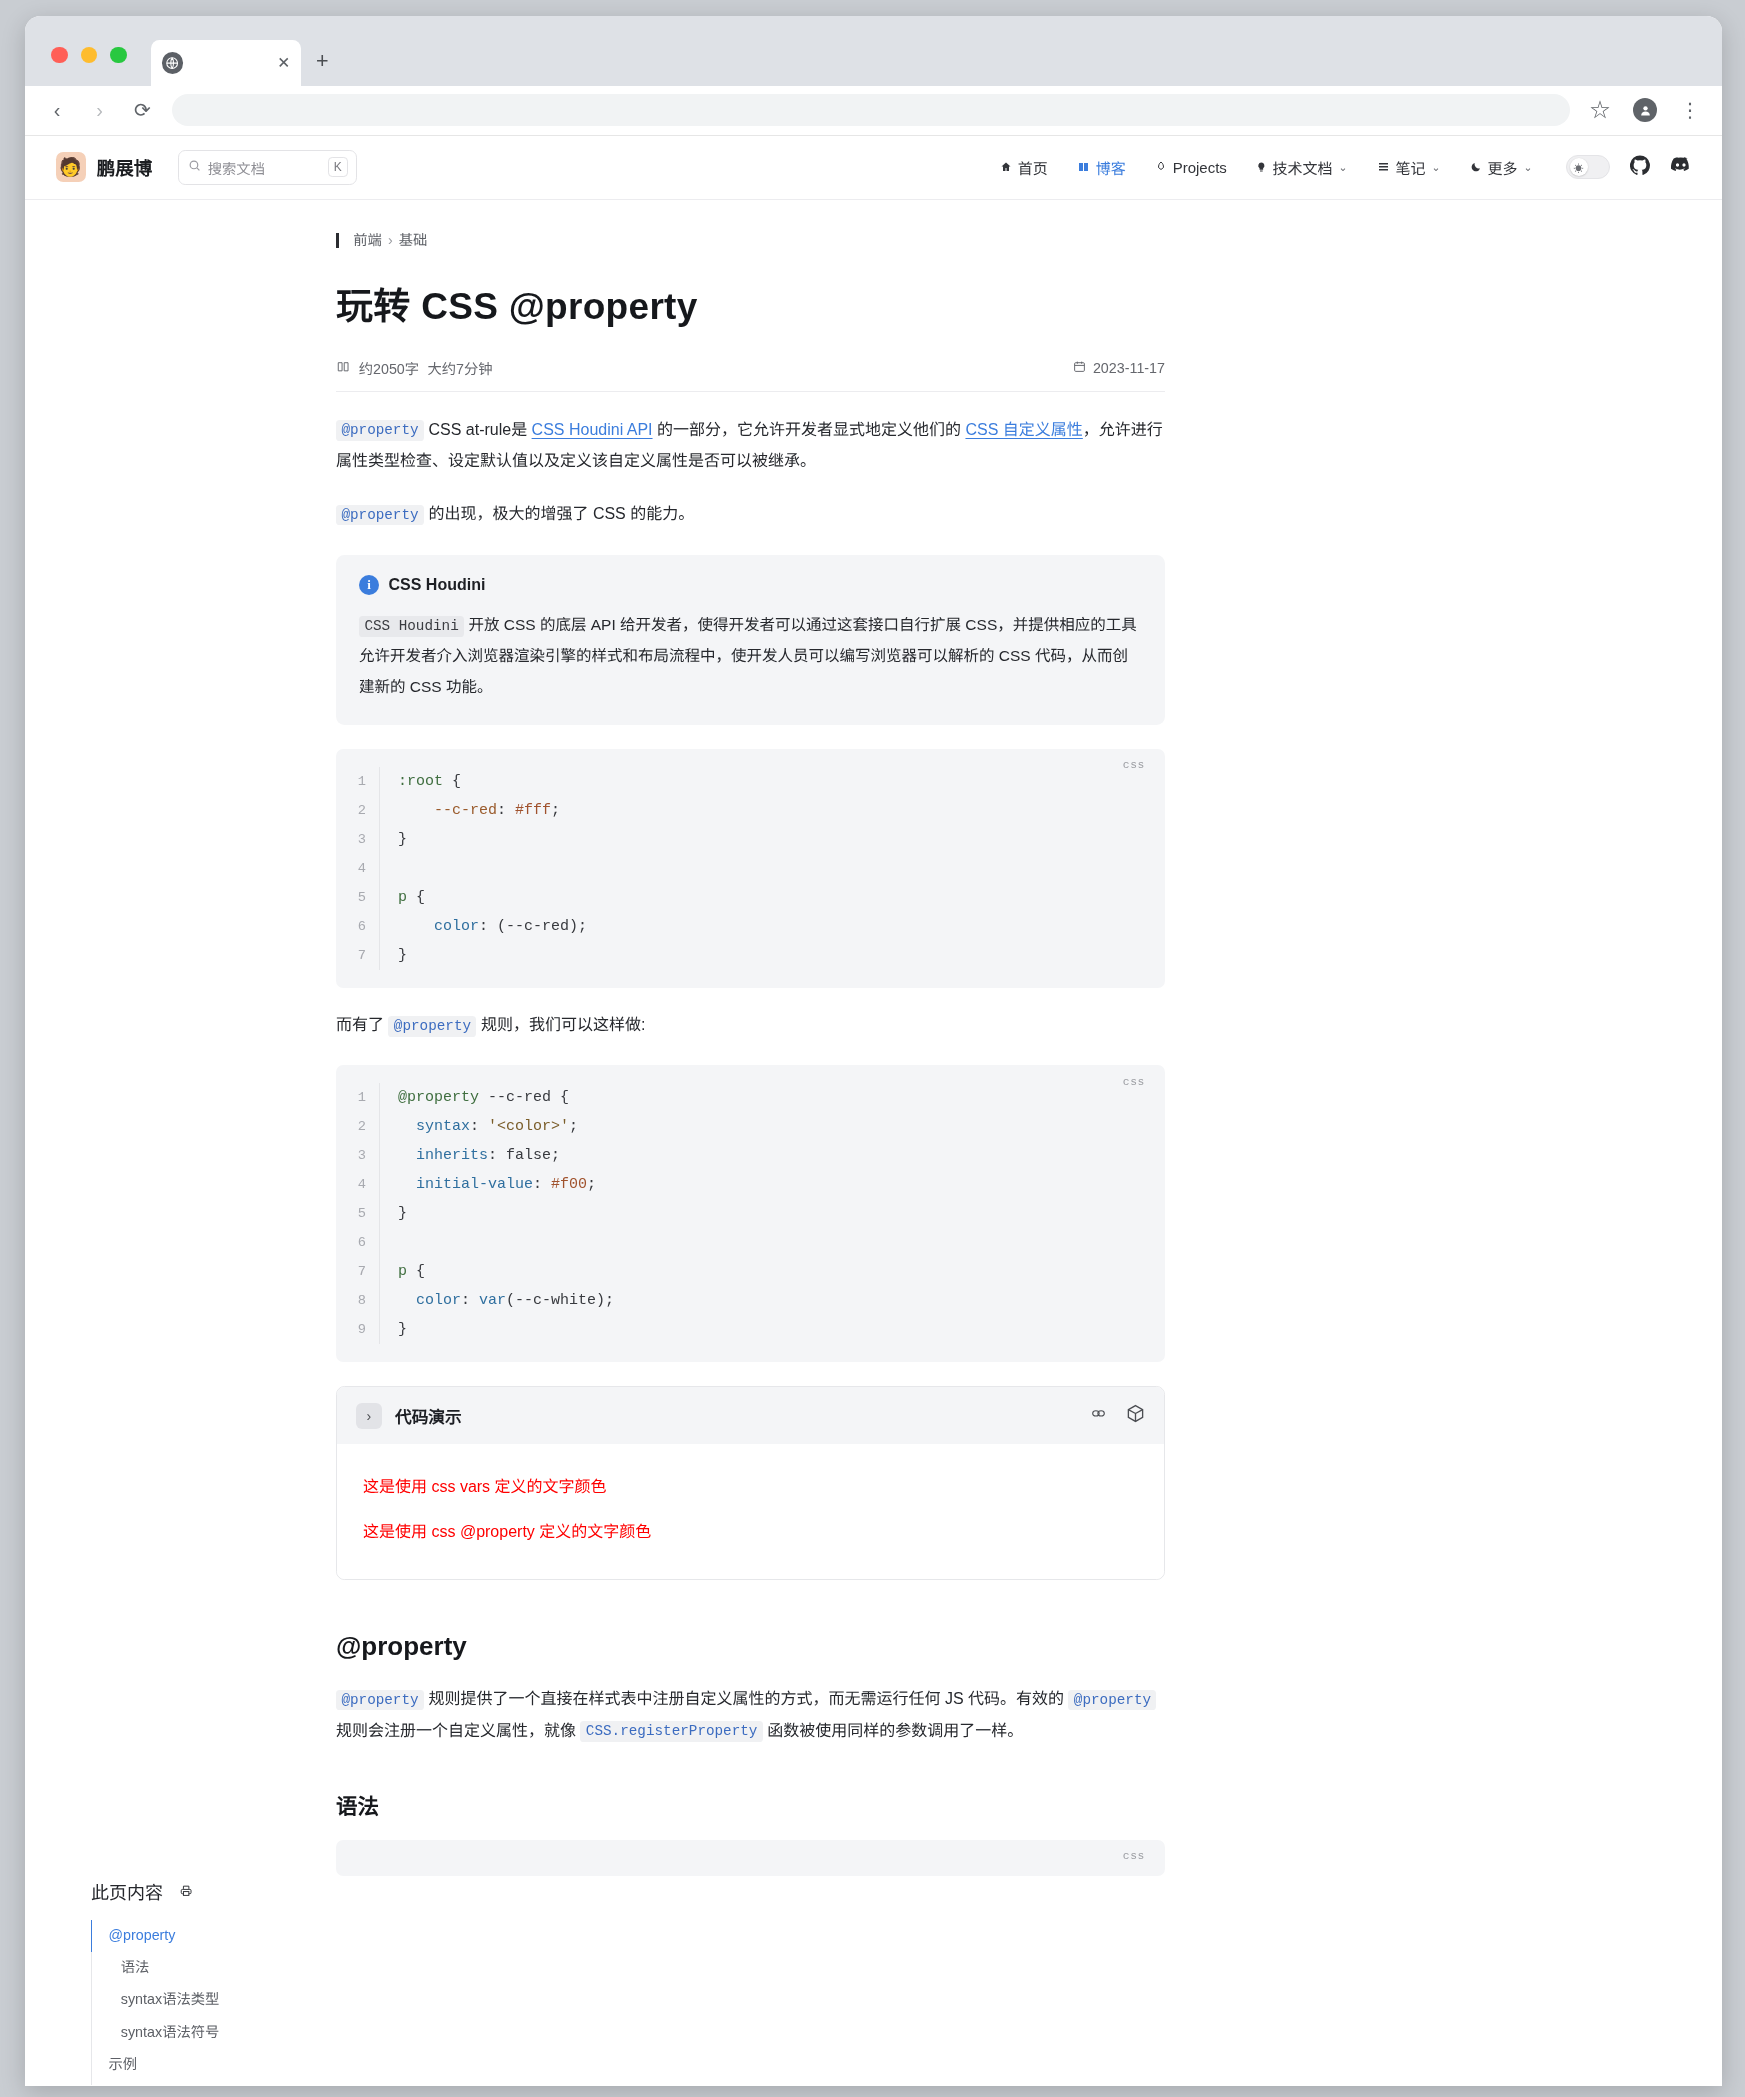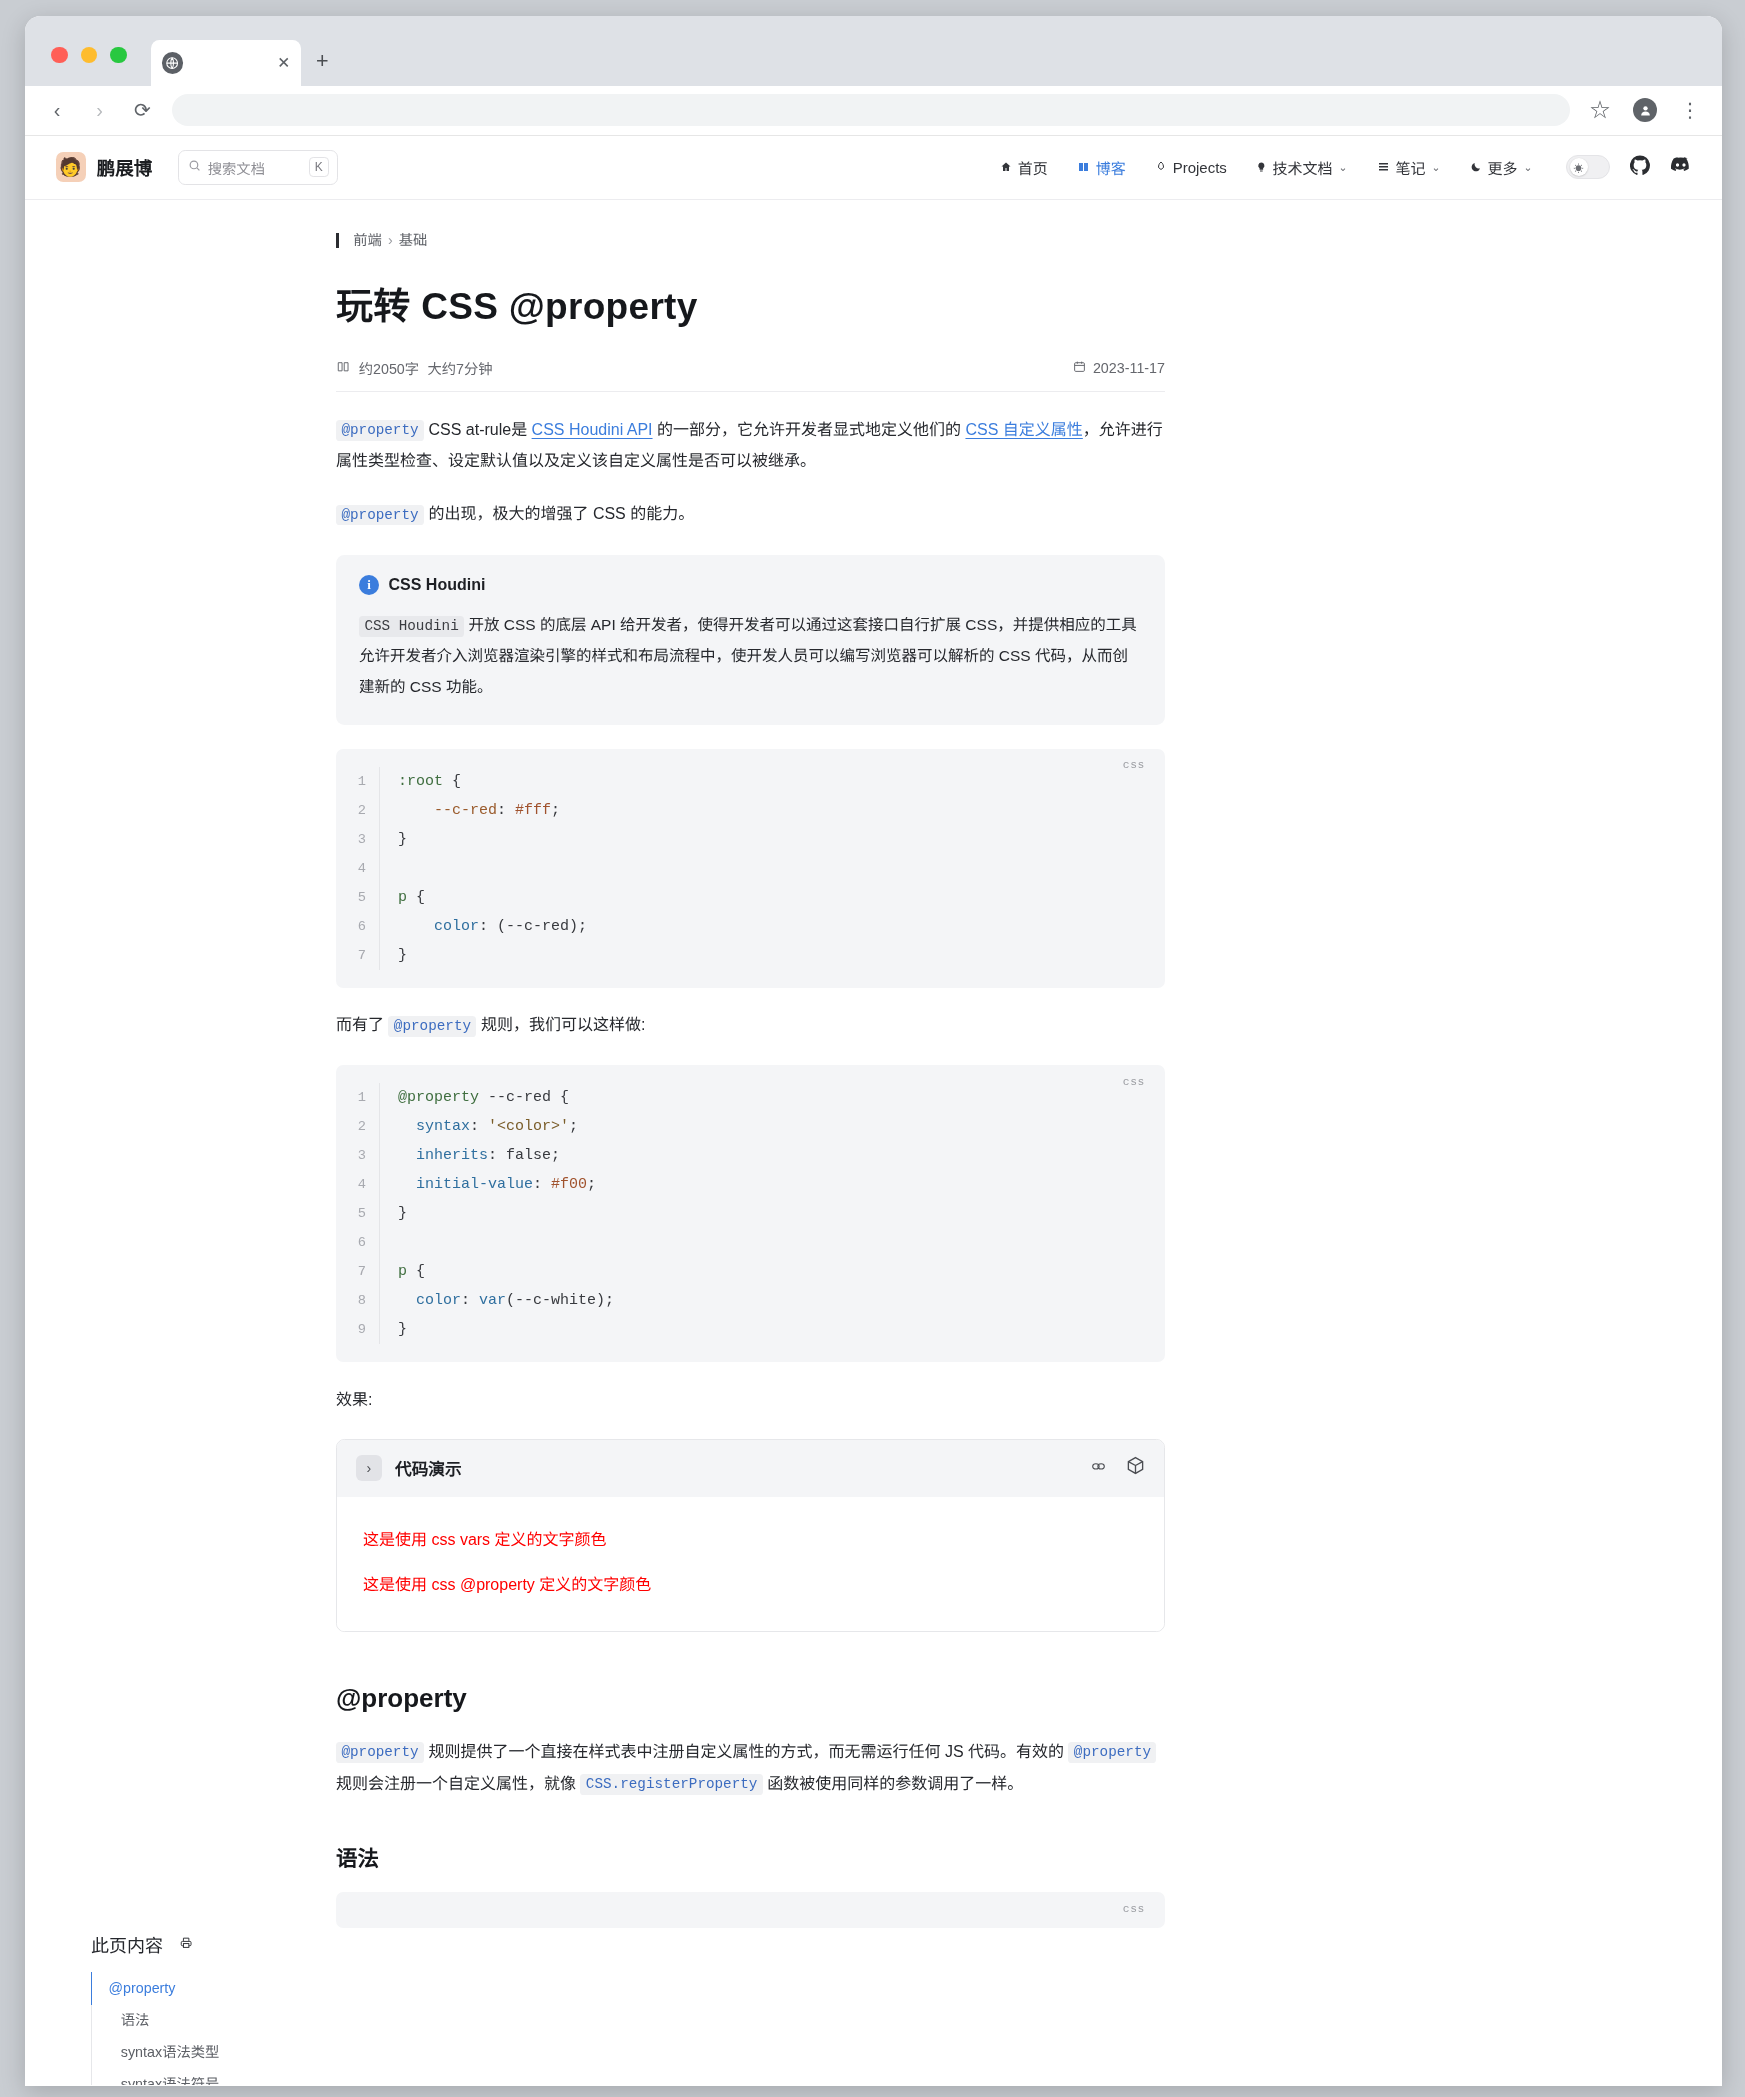--- a/index.html
+++ b/index.html
@@ -109,21 +109,21 @@
   .brand-logo {
     width: 30px; height: 30px; border-radius: 7.2px;
     background: #f5d0b8;
     display: flex; align-items: center; justify-content: center;
     font-size: 18px;
   }
   .brand-name { font-size: 18.5px; font-weight: 700; color: #1c1e21; }
 
   .searchbox {
     margin-left: 26px;
-    width: 160px; height: 35px;
+    width: 179px; height: 35px;
     border: 0.6px solid #e3e3e6;
     border-radius: 7.2px;
     display: flex; align-items: center;
     padding: 0 8.4px;
     gap: 7.2px;
     background: #fff;
   }
   .searchbox .mag { color: #9b9ba1; font-size: 14.3px; }
   .searchbox .ph { color: #8e8e94; font-size: 14.3px; flex: 1 1 auto; }
   .kbd {
@@ -527,21 +527,20 @@
   <span class="tk-prop">inherits</span>: <span class="tk-plain">false</span>;
   <span class="tk-prop">initial-value</span>: <span class="tk-val">#f00</span>;
 }
 
 <span class="tk-sel">p</span> {
   <span class="tk-prop">color</span>: <span class="tk-fn">var</span>(--c-white);
 }</div>
           </div>
         </div>
 
-        <p class="para">效果:</p>
 
         <div class="demo">
           <div class="demo-head">
             <span class="chev">›</span>
             <span class="demo-title">代码演示</span>
             <span class="demo-icons">
               <span>
                 <svg width="19" height="15.5" viewBox="0 0 24 24" fill="none" stroke="#4c4e53" stroke-width="1.7">
                     <ellipse cx="8" cy="13" rx="5" ry="4"></ellipse>
                     <ellipse cx="16" cy="13" rx="5" ry="4"></ellipse>

